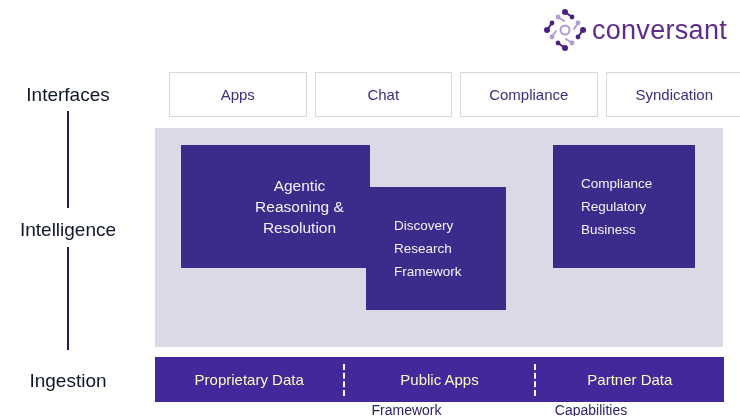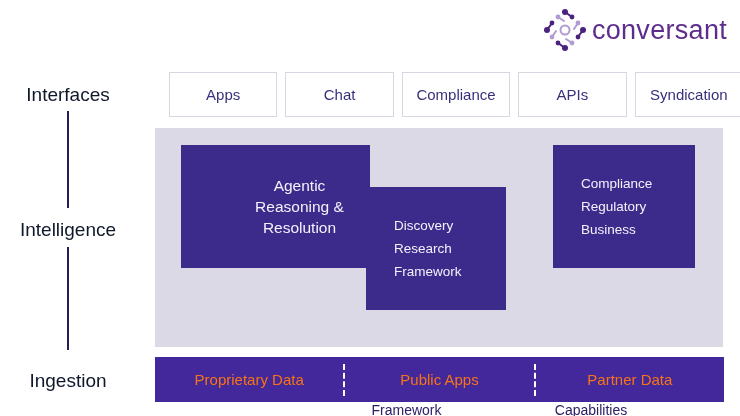--- a/index.html
+++ b/index.html
@@ -36,21 +36,21 @@
   .p-box.left{padding-left:28px;box-sizing:border-box;text-align:left;
     font-size:13.5px;line-height:23px;}
   .p-sub{position:absolute;top:274px;text-align:center;font-size:14px;font-weight:500;color:#2b2166;}
   .p-sub.c0{left:181px;width:141px;}
   .p-sub.c1{left:366px;width:140px;}
   .p-sub.c2{left:553px;width:142px;}
   
   .ing-bar{position:absolute;left:155px;top:357px;width:569px;height:45px;background:#42289a;
     display:flex;align-items:stretch;}
   .ing-seg{flex:1;display:flex;align-items:center;justify-content:center;
-    font-size:15px;font-weight:500;color:#f97316;}
+    font-size:15px;font-weight:500;color:#fef9c3;}
   .ing-div{width:0;border-left:2px dashed #ffffff;height:32px;align-self:center;}
 </style>
 </head>
 <body>
 
 <div class="canvas">
 
   <div class="logo">
     <svg class="logo-mark" viewBox="0 0 44 44" xmlns="http://www.w3.org/2000/svg">
       <g stroke="#4b2180" stroke-width="2" stroke-linecap="round" fill="none">
@@ -91,21 +91,20 @@
     <div class="rail-line s0"></div>
     <div class="rail-label l1">Intelligence</div>
     <div class="rail-line s1"></div>
     <div class="rail-label l2">Ingestion</div>
   </div>
 
   <div class="if-row">
     <div class="if-box">Apps</div>
     <div class="if-box">Chat</div>
     <div class="if-box">Compliance</div>
-    <div class="if-box">APIs</div>
     <div class="if-box">Syndication</div>
   </div>
 
   <div class="panel">
 
     <div class="p-box c0">
       <div>Agentic</div>
       <div>Reasoning &amp;</div>
       <div>Resolution</div>
     </div>

